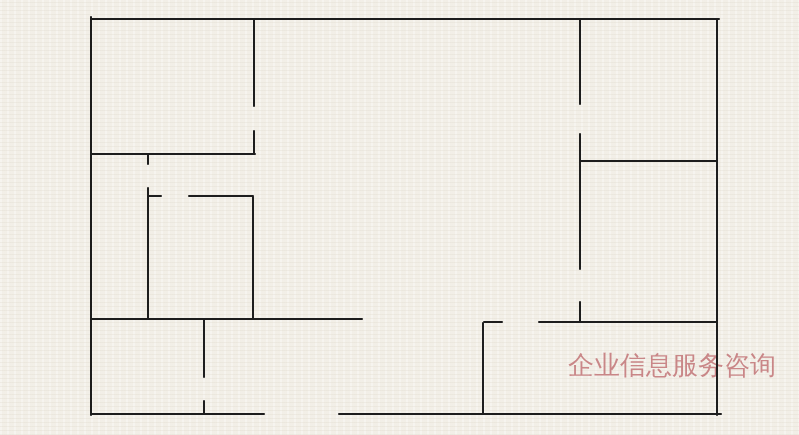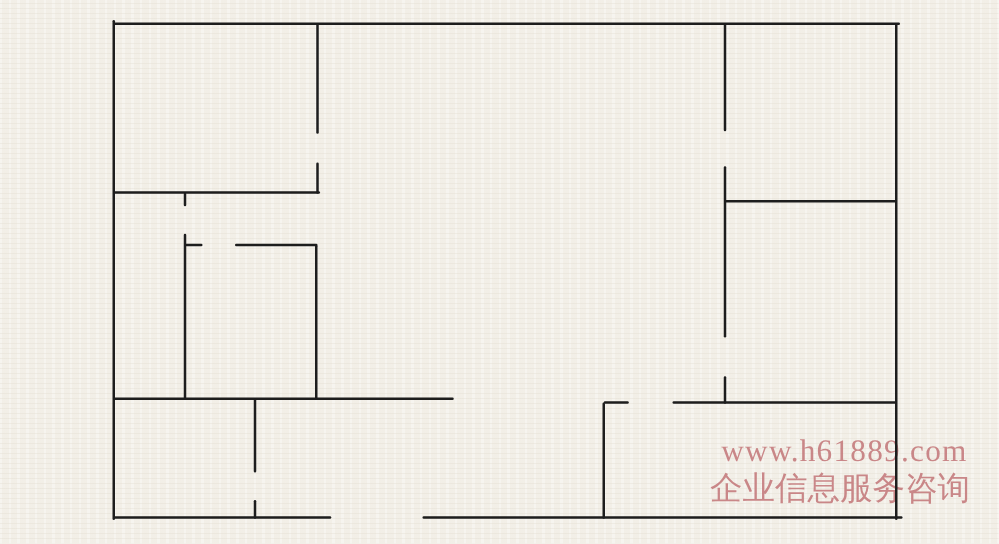--- a/index.html
+++ b/index.html
@@ -52,21 +52,20 @@
     font-size: 26px;
     letter-spacing: 0px;
   }
 </style>
 </head>
 <body>
 
 <div id="plan-canvas">
 
   <div id="watermark" style="color: rgb(196, 121, 123);">
-    <span class="wm-url">www.h61889.com</span>
     <span class="wm-caption">企业信息服务咨询</span>
   </div>
 
   <div id="walls-layer">
       <div class="wall" style="background: rgb(29, 29, 29); left: 91px; top: 18px; width: 629px; height: 2px;"></div>
       <div class="wall" style="background: rgb(29, 29, 29); left: 90px; top: 16px; width: 2px; height: 400px;"></div>
       <div class="wall" style="background: rgb(29, 29, 29); left: 716px; top: 19px; width: 2px; height: 397px;"></div>
       <div class="wall" style="background: rgb(29, 29, 29); left: 91px; top: 413px; width: 174px; height: 2px;"></div>
       <div class="wall" style="background: rgb(29, 29, 29); left: 338px; top: 413px; width: 384px; height: 2px;"></div>
       <div class="wall" style="background: rgb(29, 29, 29); left: 253px; top: 19px; width: 2px; height: 88px;"></div>

